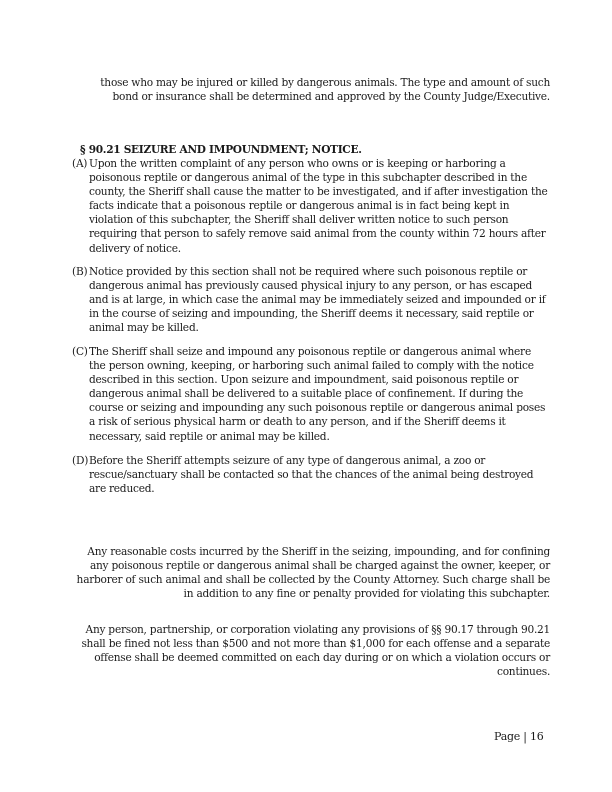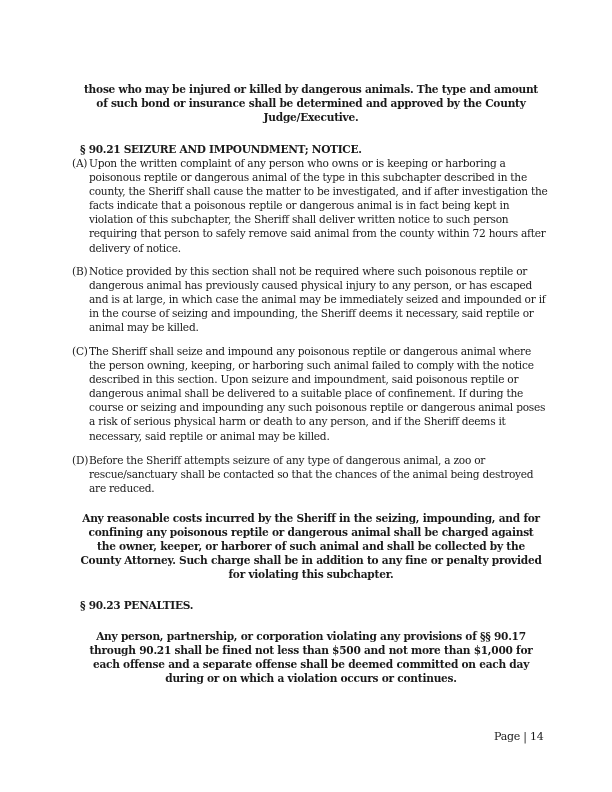--- a/index.html
+++ b/index.html
@@ -5,21 +5,21 @@
     html, body { margin: 0; padding: 0; background: #ffffff; }
     body { width: 612px; height: 792px; position: relative; overflow: hidden; }
     .page {
       position: absolute; left: 0; top: 0; width: 612px; height: 792px;
       background: #ffffff; color: #1a1a1a;
       font-family: "DejaVu Serif", "Liberation Serif", serif;
       font-size: 10.6px; line-height: 14.1px;
       letter-spacing: -0.25px;
     }
     .block { position: absolute; left: 72px; width: 478px; }
-    .para { margin: 7px; text-align: center; font-weight: bold; }
+    .para { margin: 0; text-align: right; }
     .heading { font-weight: bold; margin: 8px; font-size: 10.6px; letter-spacing: -0.3px; }
     .item { position: relative; padding-left: 17px; margin: 0; }
     .item .marker { position: absolute; left: 0; top: 0; }
     .footer { position: absolute; left: 494px; top: 730px; font-size: 11px; }
   </style>
 </head>
 <body>
 
 <div class="page">
 
@@ -52,25 +52,22 @@
     </div>
   </div>
 
   <div class="block" style="top:453px;">
     <div class="item">
       <span class="marker">(D)</span>
       <span>Before the Sheriff attempts seizure of any type of dangerous animal, a zoo or rescue/sanctuary shall be contacted so that the chances of the animal being destroyed are reduced.</span>
     </div>
   </div>
 
-  <div class="block" style="top:504px;">
+  <div class="block" style="top:544px;">
     <p class="para">Any reasonable costs incurred by the Sheriff in the seizing, impounding, and for confining any poisonous reptile or dangerous animal shall be charged against the owner, keeper, or harborer of such animal and shall be collected by the County Attorney. Such charge shall be in addition to any fine or penalty provided for violating this subchapter.</p>
   </div>
 
-  <div class="block" style="top:590px;">
-    <p class="heading">§ 90.23 PENALTIES.</p>
-  </div>
   <div class="block" style="top:622px;">
     <p class="para">Any person, partnership, or corporation violating any provisions of §§ 90.17 through 90.21 shall be fined not less than $500 and not more than $1,000 for each offense and a separate offense shall be deemed committed on each day during or on which a violation occurs or continues.</p>
   </div>
 
-  <div class="footer">Page | 14</div>
+  <div class="footer">Page | 16</div>
 </div>
 
 </body></html>

